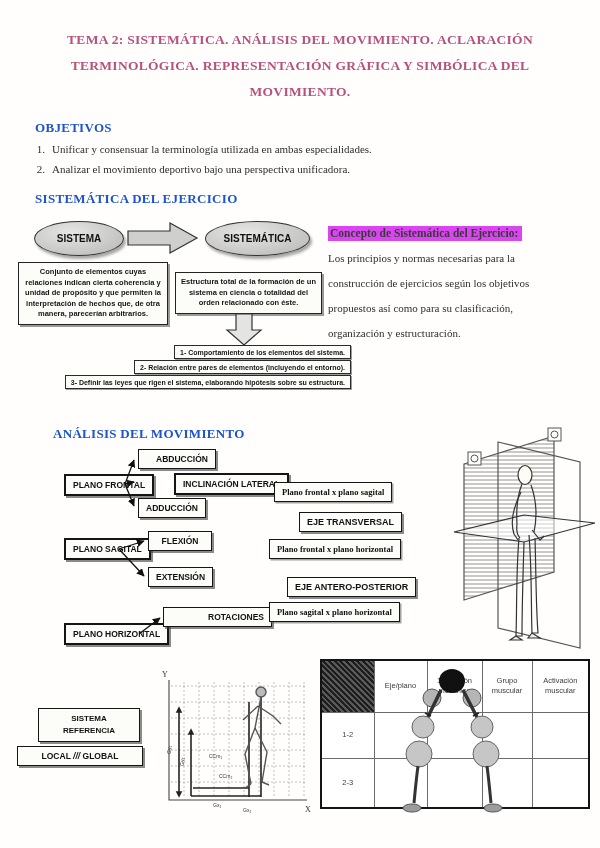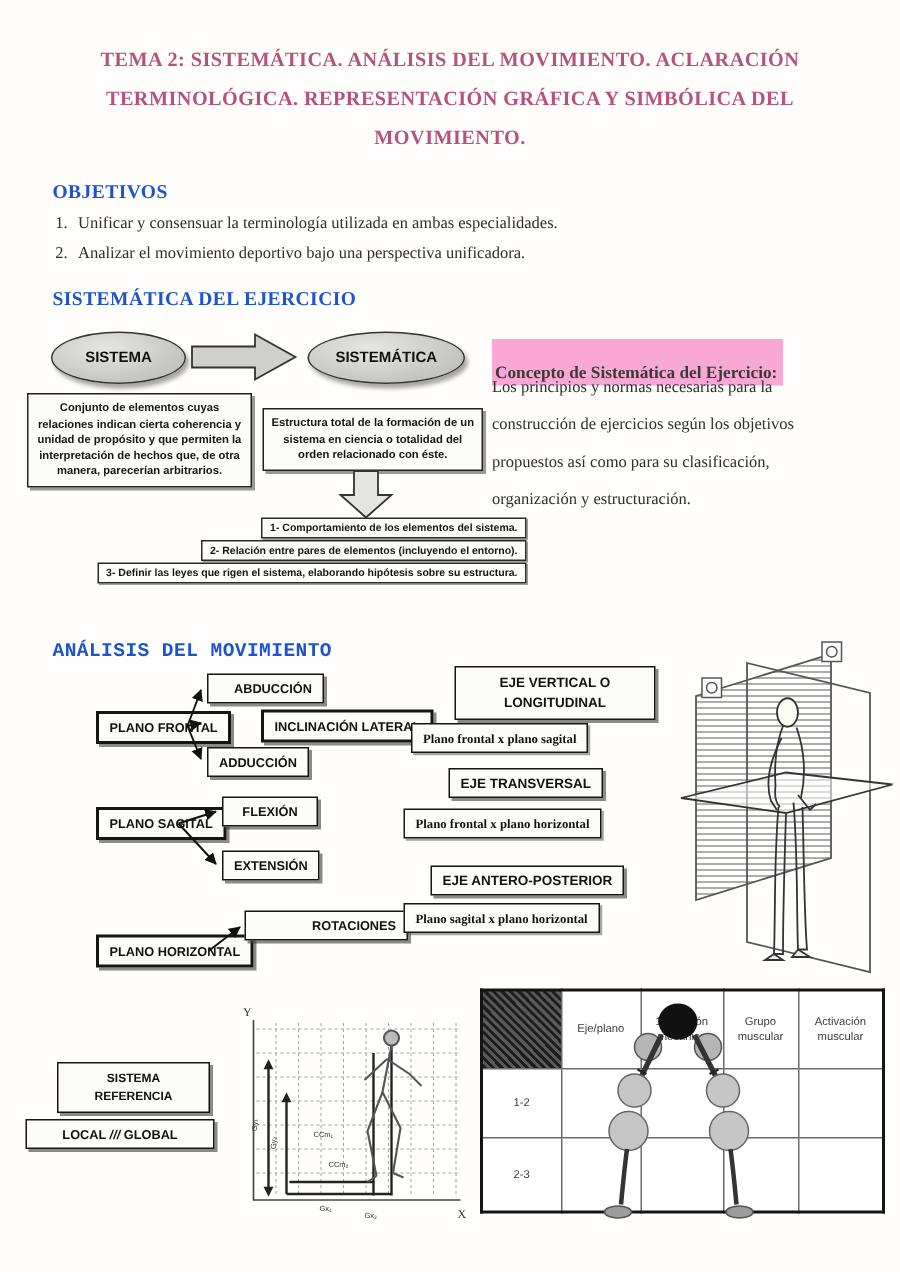--- a/index.html
+++ b/index.html
@@ -17,21 +17,21 @@
   .ellipse{border:1.5px solid #333;border-radius:50%;
            background:radial-gradient(ellipse at 40% 32%,#e6e6e4,#b6b6b4);
            display:flex;align-items:center;justify-content:center;
            font:bold 10px "Liberation Sans",sans-serif;color:#111;
            box-shadow:2px 3px 3px rgba(0,0,0,.35);}
   .defbox{font:bold 7.5px/1.4 "Liberation Sans",sans-serif;color:#141414;text-align:center;
           background:#fcfcf9;border:1.5px solid #222;box-shadow:2px 2px 0 rgba(70,70,70,.55);
           padding:4px 3px;}
   .step{right:249px;background:#fcfcf9;border:1px solid #2a2a2a;box-shadow:1px 1px 0 rgba(90,90,90,.6);
         font:bold 7px "Liberation Sans",sans-serif;color:#141414;padding:2.5px 5px;white-space:nowrap;}
-  .concepto-h{background:#f9a8d4;padding:17px 4px 2px 2px;
+  .concepto-h{background:#d946ef;padding:1px 4px 2px 2px;
               font:bold 11.5px "Liberation Serif",serif;color:#3a3a3a;}
   .concepto-p{width:238px;font:11px/25px "Liberation Serif",serif;color:#2e2e2e;}
   .dbox{background:#fcfcf9;border:1.5px solid #151515;box-shadow:2px 2px 0 rgba(60,60,60,.6);
         font:bold 8.5px "Liberation Sans",sans-serif;color:#111;padding:4px 7px;
         white-space:nowrap;text-align:center;}
   .dbox.thick{border-width:2px;margin-left:36px;}
   .dbox.light{border-width:1.2px;box-shadow:1.5px 1.5px 0 rgba(90,90,90,.55);font-family:Liberation Serif, serif;}
   .ejebox{width:118px;white-space:normal;font-size:9px;line-height:1.45;}
   .refbox{width:86px;white-space:normal;font-size:8px;line-height:1.5;}
   
@@ -70,35 +70,34 @@
   <div class="abs defbox" style="left:18px;top:262px;width:142px;">Conjunto de elementos cuyas relaciones indican cierta coherencia y unidad de propósito y que permiten la interpretación de hechos que, de otra manera, parecerían arbitrarios.</div>
   <div class="abs defbox" style="left:175px;top:272px;width:139px;">Estructura total de la formación de un sistema en ciencia o totalidad del orden relacionado con éste.</div>
 
   <div class="abs step" style="top:345px;">1- Comportamiento de los elementos del sistema.</div>
   <div class="abs step" style="top:360px;">2- Relación entre pares de elementos (incluyendo el entorno).</div>
   <div class="abs step" style="top:375px;">3- Definir las leyes que rigen el sistema, elaborando hipótesis sobre su estructura.</div>
 
   <span class="abs concepto-h" style="left:328px;top:226px;">Concepto de Sistemática del Ejercicio:</span>
   <div class="abs concepto-p" style="left:328px;top:246px;">Los principios y normas necesarias para la construcción de ejercicios según los objetivos propuestos así como para su clasificación, organización y estructuración.</div>
 
-  <div class="abs h-blue" style="left:35px;top:426px;font-family:Liberation Mono, monospace;">ANÁLISIS DEL MOVIMIENTO</div>
+  <div class="abs h-blue" style="left:53px;top:426px;">ANÁLISIS DEL MOVIMIENTO</div>
 
   <div class="abs dbox thick" style="left:28px;top:474px;">PLANO FRONTAL</div>
   <div class="abs dbox" style="left:138px;top:449px;padding-left:17px;">ABDUCCIÓN</div>
   <div class="abs dbox thick" style="left:138px;top:473px;">INCLINACIÓN LATERAL</div>
   <div class="abs dbox" style="left:138px;top:498px;">ADDUCCIÓN</div>
 
   <div class="abs dbox thick" style="left:28px;top:538px;">PLANO SAGITAL</div>
   <div class="abs dbox" style="left:148px;top:531px;width:48px;">FLEXIÓN</div>
   <div class="abs dbox" style="left:148px;top:567px;">EXTENSIÓN</div>
 
   <div class="abs dbox thick" style="left:28px;top:623px;">PLANO HORIZONTAL</div>
   <div class="abs dbox" style="left:163px;top:607px;padding-left:44px;">ROTACIONES</div>
 
-  <div class="abs dbox ejebox" style="left:303px;top:444px;">EJE VERTICAL O LONGITUDINAL</div>
   <div class="abs dbox light" style="left:274px;top:482px;">Plano frontal x plano sagital</div>
   <div class="abs dbox" style="left:299px;top:512px;font-size:9px;">EJE TRANSVERSAL</div>
   <div class="abs dbox light" style="left:269px;top:539px;">Plano frontal x plano horizontal</div>
   <div class="abs dbox" style="left:287px;top:577px;font-size:9px;">EJE ANTERO-POSTERIOR</div>
   <div class="abs dbox light" style="left:269px;top:602px;text-align:center;">Plano sagital x plano horizontal</div>
 
   <svg class="abs" style="left:452px;top:422px;" width="145" height="238" viewBox="0 0 145 238">
     <defs>
       <pattern id="hatch" width="6" height="4" patternUnits="userSpaceOnUse">
         <path d="M0,2 H6" stroke="#777" stroke-width="1"></path>

